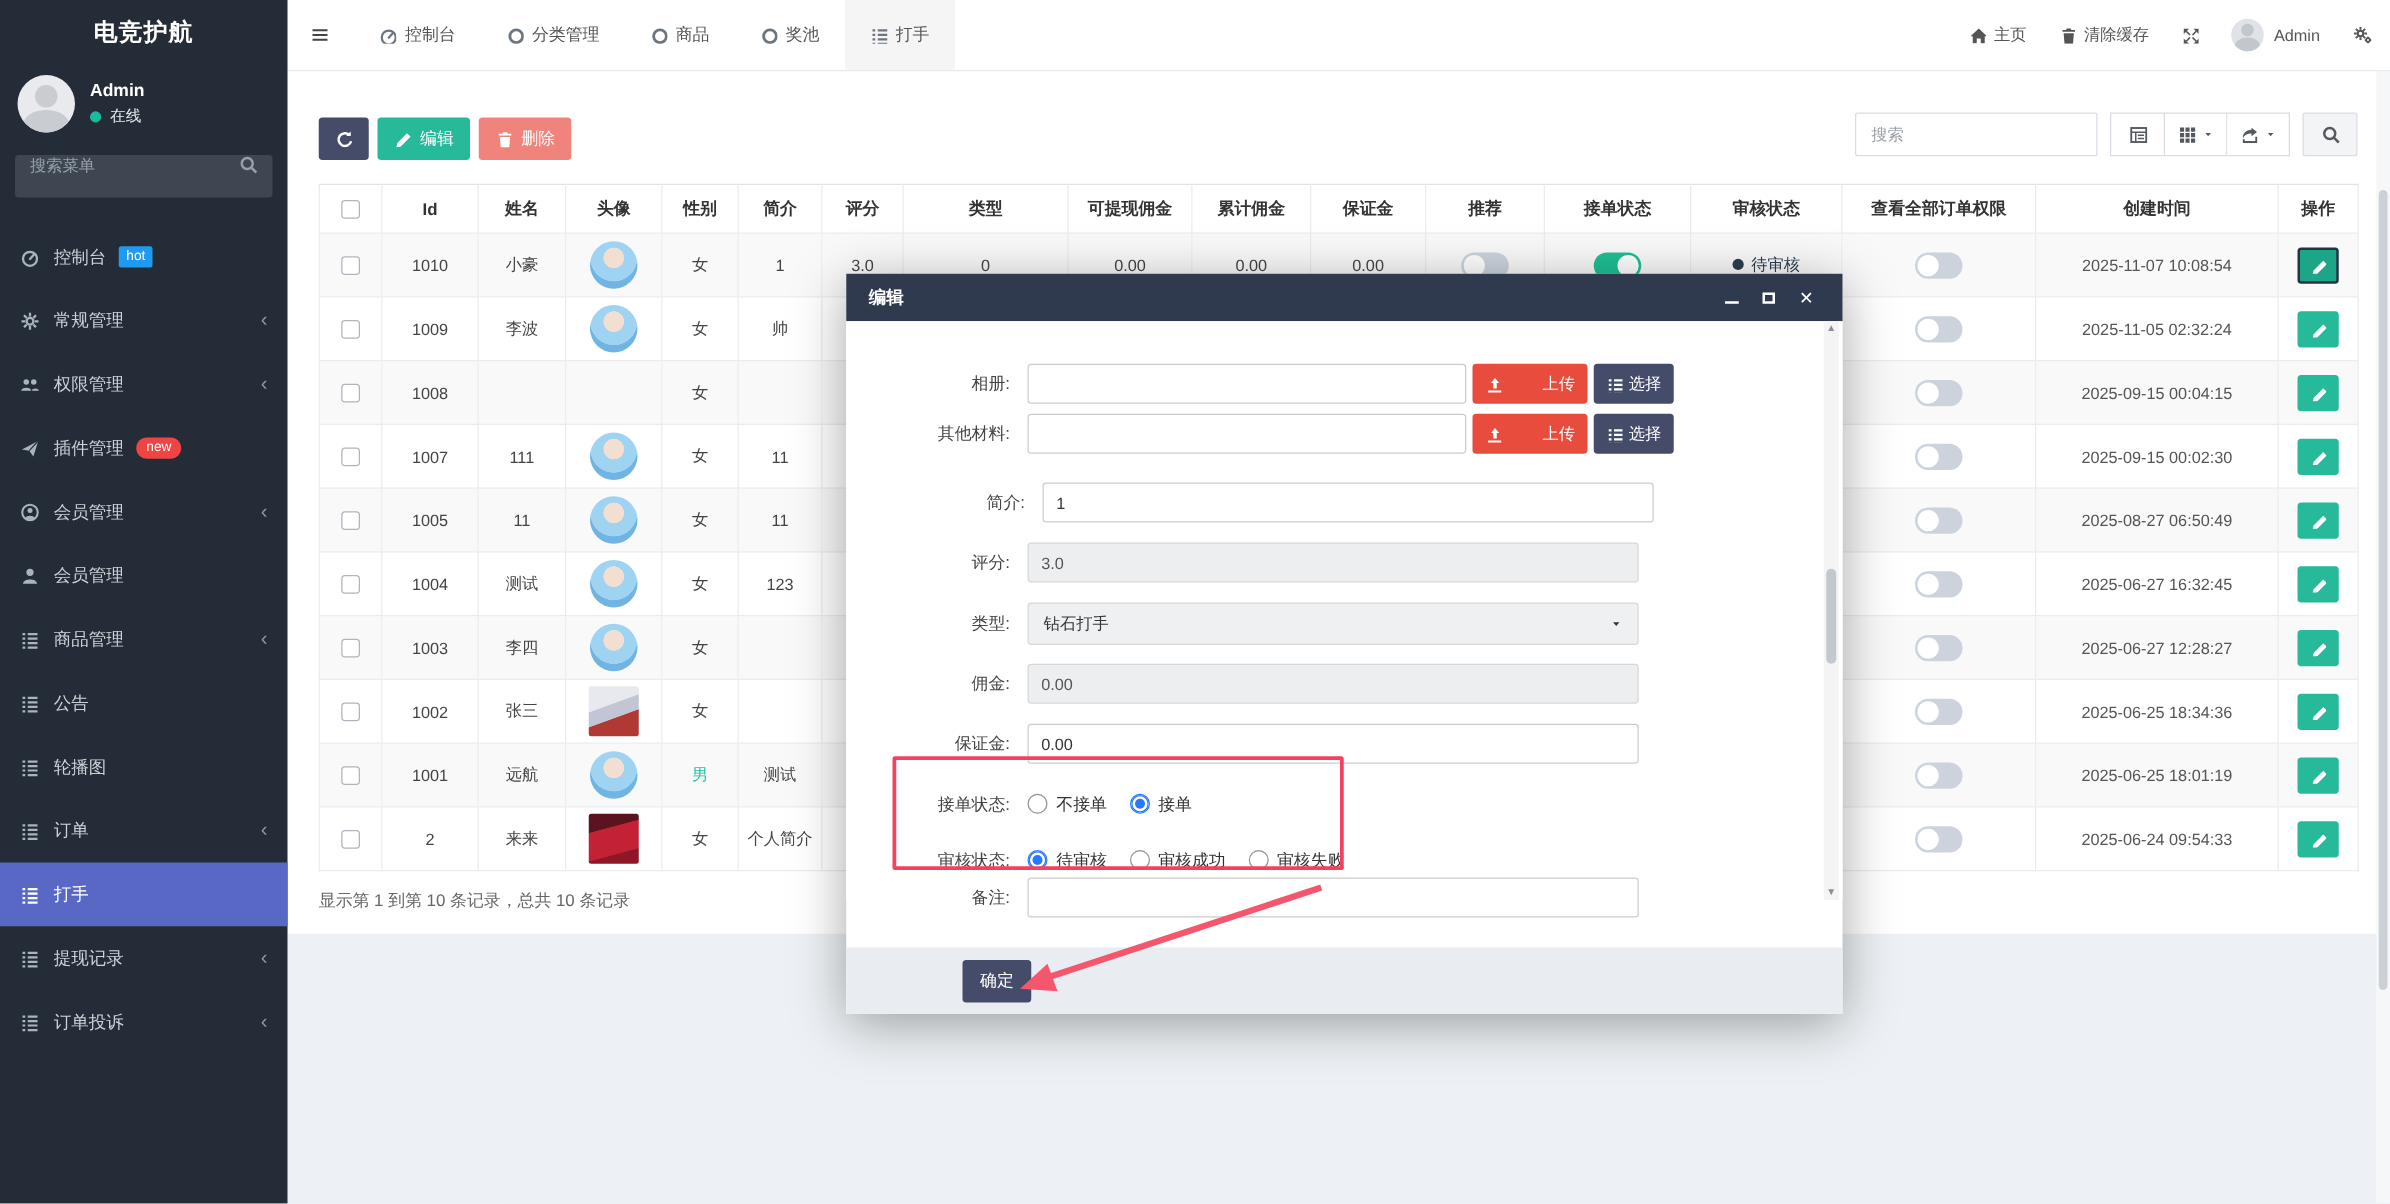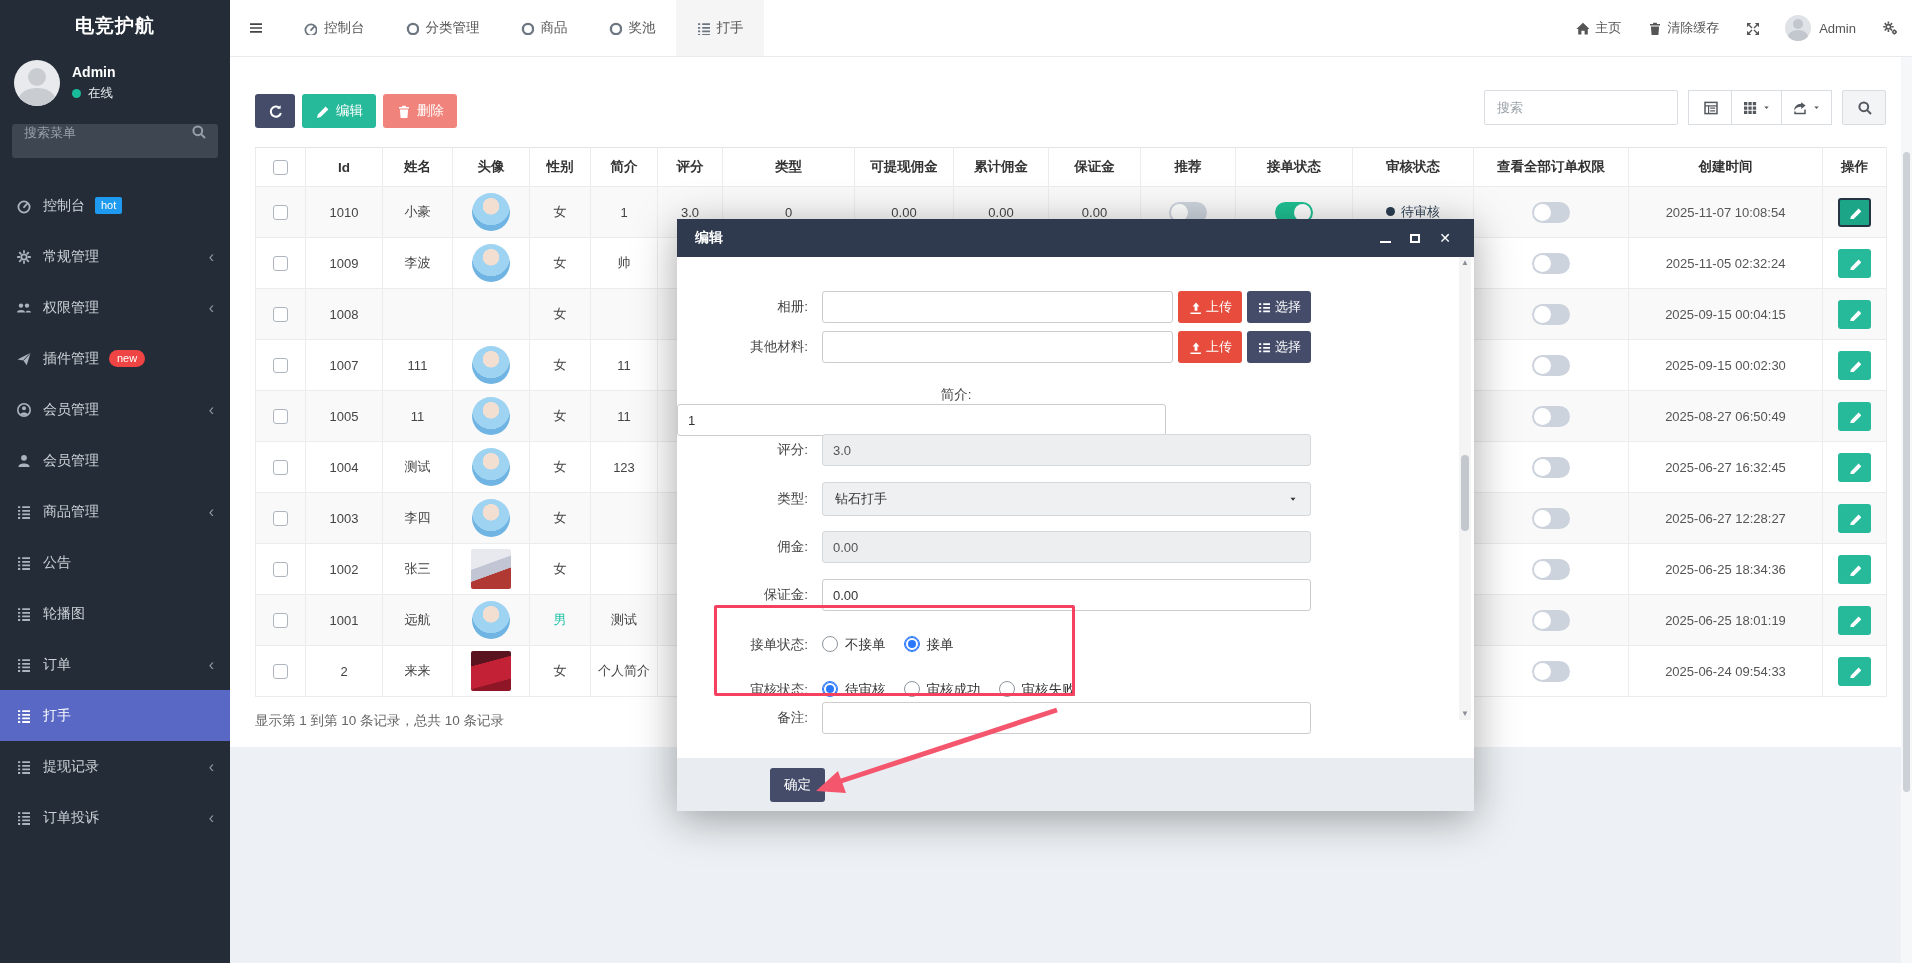--- a/index.html
+++ b/index.html
@@ -93,21 +93,21 @@
   .m-body{position:absolute;left:0;top:38px;width:797px;height:463px;background:#fff;}
   .frow{position:absolute;display:flex;align-items:center;}
   .flabel{width:128px;text-align:right;padding-right:14px;font-size:13.5px;color:#444;flex:none;}
   .finput{height:32px;border:1px solid #ccc;border-radius:3px;padding:0 10px;font-size:13px;color:#333;background:#fff;width:489px;}
   .finput.short{width:351px;}
   .finput.disabled{background:#eceeef;border-color:#d5d8da;color:#555;}
   .fselect{height:34px;width:489px;background:#eef0f2;border:1px solid #d5d8da;border-radius:3px;display:flex;align-items:center;padding:0 12px;font-size:13px;color:#333;cursor:pointer;}
   .fselect .caret{margin-left:auto;width:10px;height:10px;fill:#555;}
   .mbtn{height:32px;border:none;border-radius:3px;color:#fff;font-size:13px;display:flex;align-items:center;justify-content:center;padding:0 10px;margin-left:5px;cursor:pointer;}
   .mbtn .ic{width:13px;height:13px;margin-right:5px;}
-  .mbtn-red{background:#e74c3c;}
+  .mbtn-red{background:#e74c3c;gap:28px;}
   .mbtn-navy{background:#444c69;}
   .radio{display:inline-block;width:16px;height:16px;border:1px solid #8d949c;border-radius:50%;background:#fff;position:relative;vertical-align:-3px;margin-right:7px;cursor:pointer;}
   .radio.on{border:1px solid #2979ff;box-shadow:0 0 0 1px #2979ff inset;}
   .radio.on:after{content:"";position:absolute;left:3px;top:3px;width:8px;height:8px;border-radius:50%;background:#2979ff;}
   .ropt{font-size:13.5px;color:#333;margin-right:18px;white-space:nowrap;}
   .m-scroll{position:absolute;right:3px;top:38px;width:12px;height:463px;background:#f4f4f4;}
   .m-scroll .arr{position:absolute;left:0;width:12px;height:12px;color:#8a8f96;font-size:8px;text-align:center;line-height:12px;}
   .m-scroll .thumb{position:absolute;left:2px;top:198px;width:8px;height:76px;border-radius:4px;background:#c3c8cf;}
   .m-foot{position:absolute;left:0;bottom:0;width:797px;height:53px;background:#e9edf1;display:flex;align-items:center;padding:0 0 0 93px;}
   .btn-confirm{background:#444c69;color:#fff;border:none;border-radius:3px;height:34px;padding:0 14px;font-size:13.5px;cursor:pointer;}
@@ -769,21 +769,21 @@
             </svg>
             <span>上传</span>
           </button>
         <button class="mbtn mbtn-navy">
             <svg class="ic">
               <use href="#g-list"></use>
             </svg>
             <span>选择</span>
           </button>
       </div>
-      <div class="frow" style="left:0;top:129px;flex-direction:column;">
+      <div class="frow" style="left:29px;top:129px;">
         <div class="flabel">简介:</div>
         <input class="finput" value="1" style="">
       </div>
       <div class="frow" style="left:17px;top:177px;">
         <div class="flabel">评分:</div>
         <input class="finput disabled" value="3.0" style="">
       </div>
       <div class="frow" style="left:17px;top:225px;">
         <div class="flabel">类型:</div>
         <div class="fselect">

